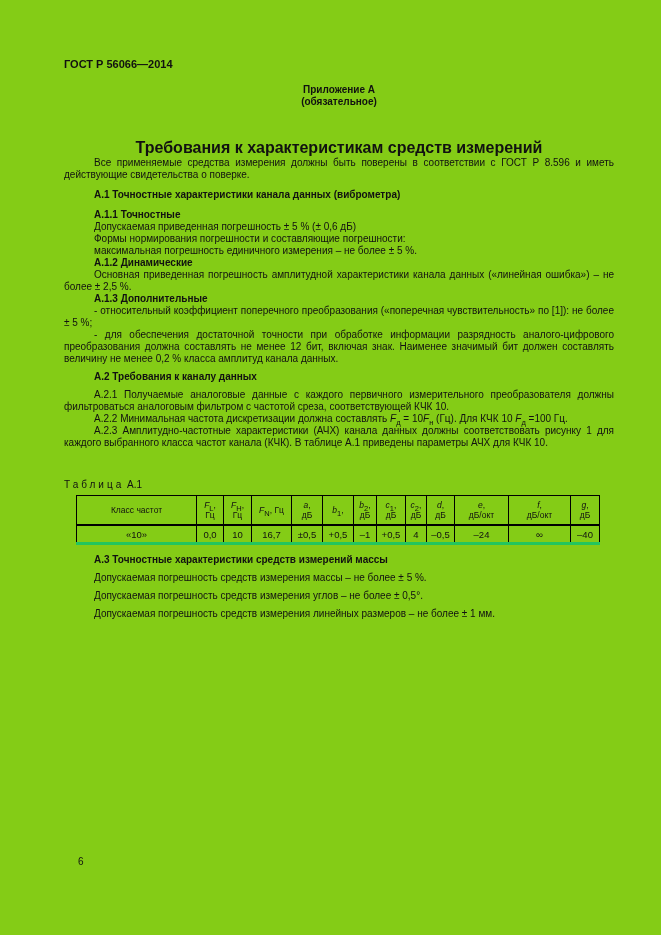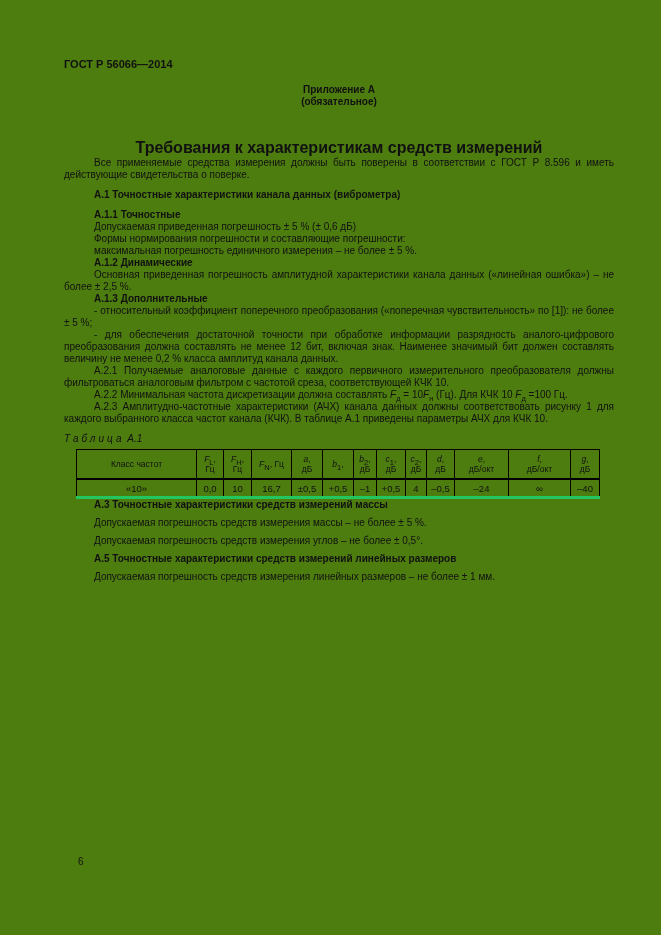--- a/index.html
+++ b/index.html
@@ -1,34 +1,34 @@
 <!DOCTYPE html>
 <html><head>
 <meta charset="utf-8">
 <style>
   html,body{margin:0;padding:0;background:#e8e8e8;}
   .page{
-    position:relative;width:661px;height:935px;margin:0 auto;background:#4d7c0f;
+    position:relative;width:661px;height:935px;margin:0 auto;background:#84cc16;
     font-family:"Liberation Sans",sans-serif;color:#111111;overflow:hidden;
   }
   .content{position:absolute;left:64px;top:58px;width:550px;}
   .doc-header{font-weight:bold;font-size:11px;line-height:13px;}
   .center{text-align:center;}
   .b{font-weight:bold;}
   .annex-label{margin-top:13px;font-size:10px;line-height:12px;}
   .annex-note{font-size:10px;line-height:12px;}
   .title{margin:33px 0 0 0;font-size:16px;line-height:13px;text-align:center;font-weight:bold;}
   .p{margin:0;font-size:10px;line-height:12px;text-indent:30px;text-align:justify;}
   .mt15{margin-top:3px;}
   .m8{margin-top:8px;margin-bottom:8px;}
   .m6{margin-top:6px;margin-bottom:6px;}
-  .mt12{margin-top:0;}
+  .mt12{margin-top:9px;}
   sub{font-size:7.5px;line-height:0;}
   i{font-style:italic;}
-  .tcaption{margin:8px 0 4px 0;font-size:10px;line-height:12px;font-style:italic;}
+  .tcaption{margin:30px 0 4px 0;font-size:10px;line-height:12px;}
   .tcap-word{letter-spacing:3px;}
   table{border-collapse:collapse;table-layout:fixed;width:524px;margin-left:12px;}
   th,td{border:1px solid #000;text-align:center;vertical-align:middle;padding:1px 2px;overflow:hidden;}
   thead th{font-weight:normal;font-size:8.5px;line-height:10.5px;height:26px;border-bottom:2px solid #000;}
   tbody td{font-size:9.5px;height:14px;border-bottom:3px solid #22c55e;}
   .pagenum{position:absolute;left:78px;top:856px;font-size:10px;}
 </style>
 </head>
 <body>
 
@@ -51,20 +51,21 @@
     <p class="p">Формы нормирования погрешности и составляющие  погрешности:</p>
     <p class="p">максимальная погрешность единичного измерения – не более ± 5 %.</p>
 
     <p class="p b">А.1.2 Динамические</p>
     <p class="p">Основная приведенная погрешность амплитудной характеристики канала данных («линейная ошибка») – не более ± 2,5 %.</p>
 
     <p class="p b">А.1.3 Дополнительные</p>
     <p class="p">- относительный коэффициент поперечного преобразования («поперечная чувствительность» по [1]): не более ± 5 %;</p>
     <p class="p">- для обеспечения достаточной точности при обработке информации  разрядность аналого-цифрового преобразования должна составлять не менее 12 бит, включая знак. Наименее значимый бит должен составлять величину не менее 0,2  % класса амплитуд канала данных.</p>
 
+    <p class="p b m6">А.2 Требования к каналу данных</p>
     <p class="p">А.2.1 Получаемые аналоговые данные с каждого первичного измерительного преобразователя должны фильтроваться аналоговым фильтром с частотой среза, соответствующей КЧК 10.</p>
     <p class="p">А.2.2 Минимальная частота дискретизации должна составлять <i>F</i><sub>д</sub> = 10<i>F</i><sub>н</sub> (Гц). Для КЧК 10 <i>F</i><sub>д</sub> =100 Гц.</p>
     <p class="p">А.2.3 Амплитудно-частотные характеристики (АЧХ)  канала данных  должны соответствовать рисунку 1 для каждого выбранного класса частот канала (КЧК). В таблице А.1 приведены параметры  АЧХ для КЧК 10.</p>
 
     <div class="tcaption"><span class="tcap-word">Таблица</span> <span>А.1</span></div>
 
     <table>
       <colgroup>
         <col style="width:120px">
           <col style="width:27px">
@@ -114,19 +115,18 @@
             <td>–40</td>
           </tr>
         </tbody>
     </table>
 
     <p class="p b m6 mt12">А.3 Точностные характеристики средств измерений массы</p>
     <p class="p m6">Допускаемая погрешность средств измерения массы – не более ± 5 %.</p>
 
     <p class="p m6">Допускаемая погрешность средств измерения углов – не более ± 0,5°.</p>
 
-    <p class="p b m6">А.5 Точностные характеристики средств измерений линейных размеров</p>
     <p class="p m6">Допускаемая погрешность средств измерения линейных размеров – не более ± 1 мм.</p>
 
   </div>
 
   <div class="pagenum">6</div>
 </div>
 
 </body></html>

